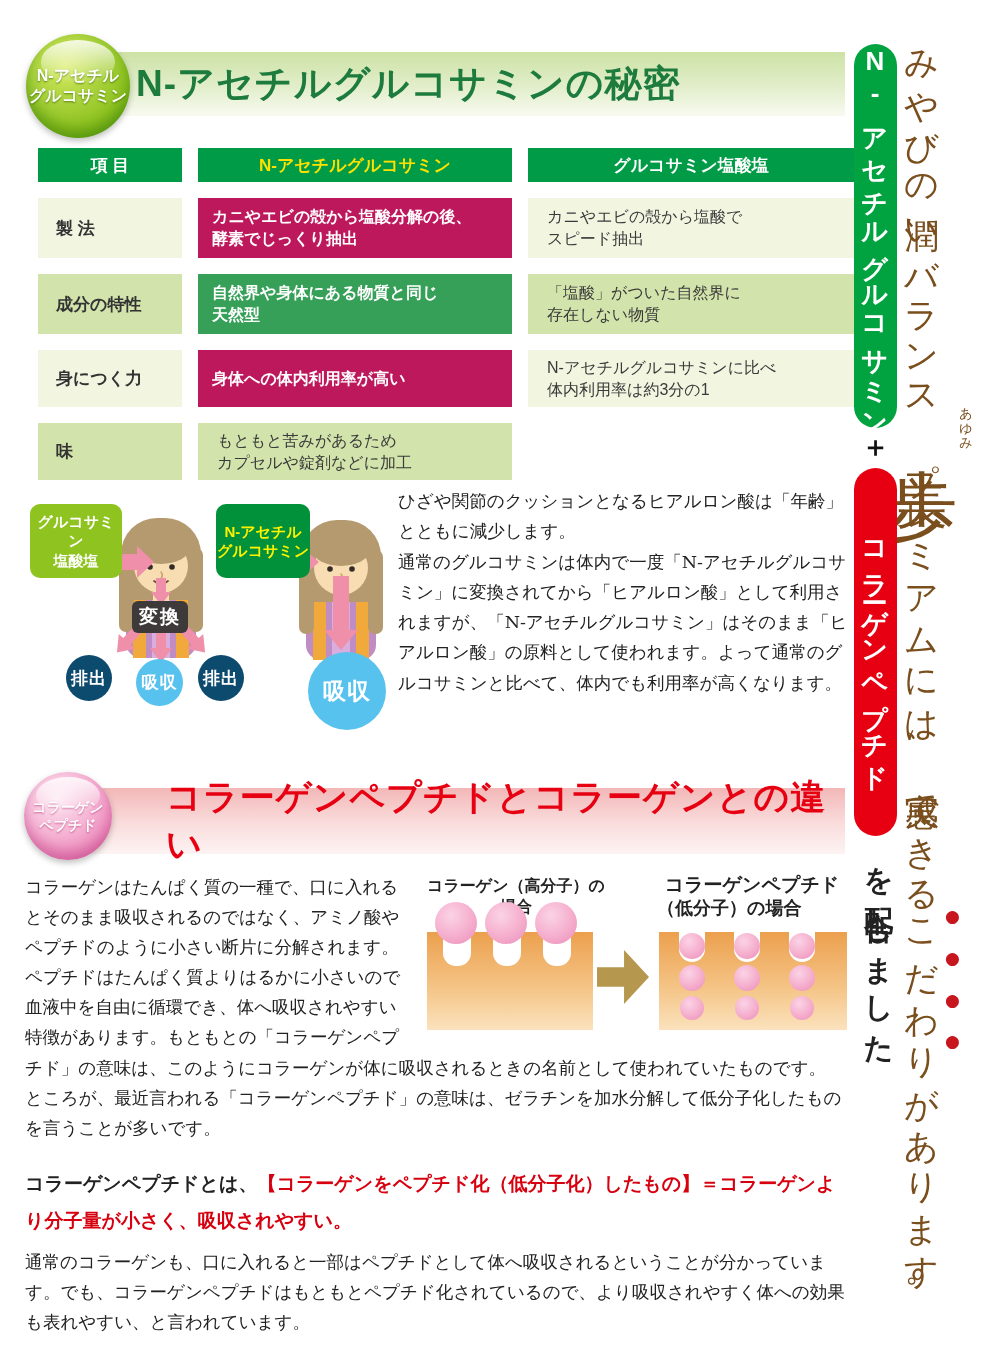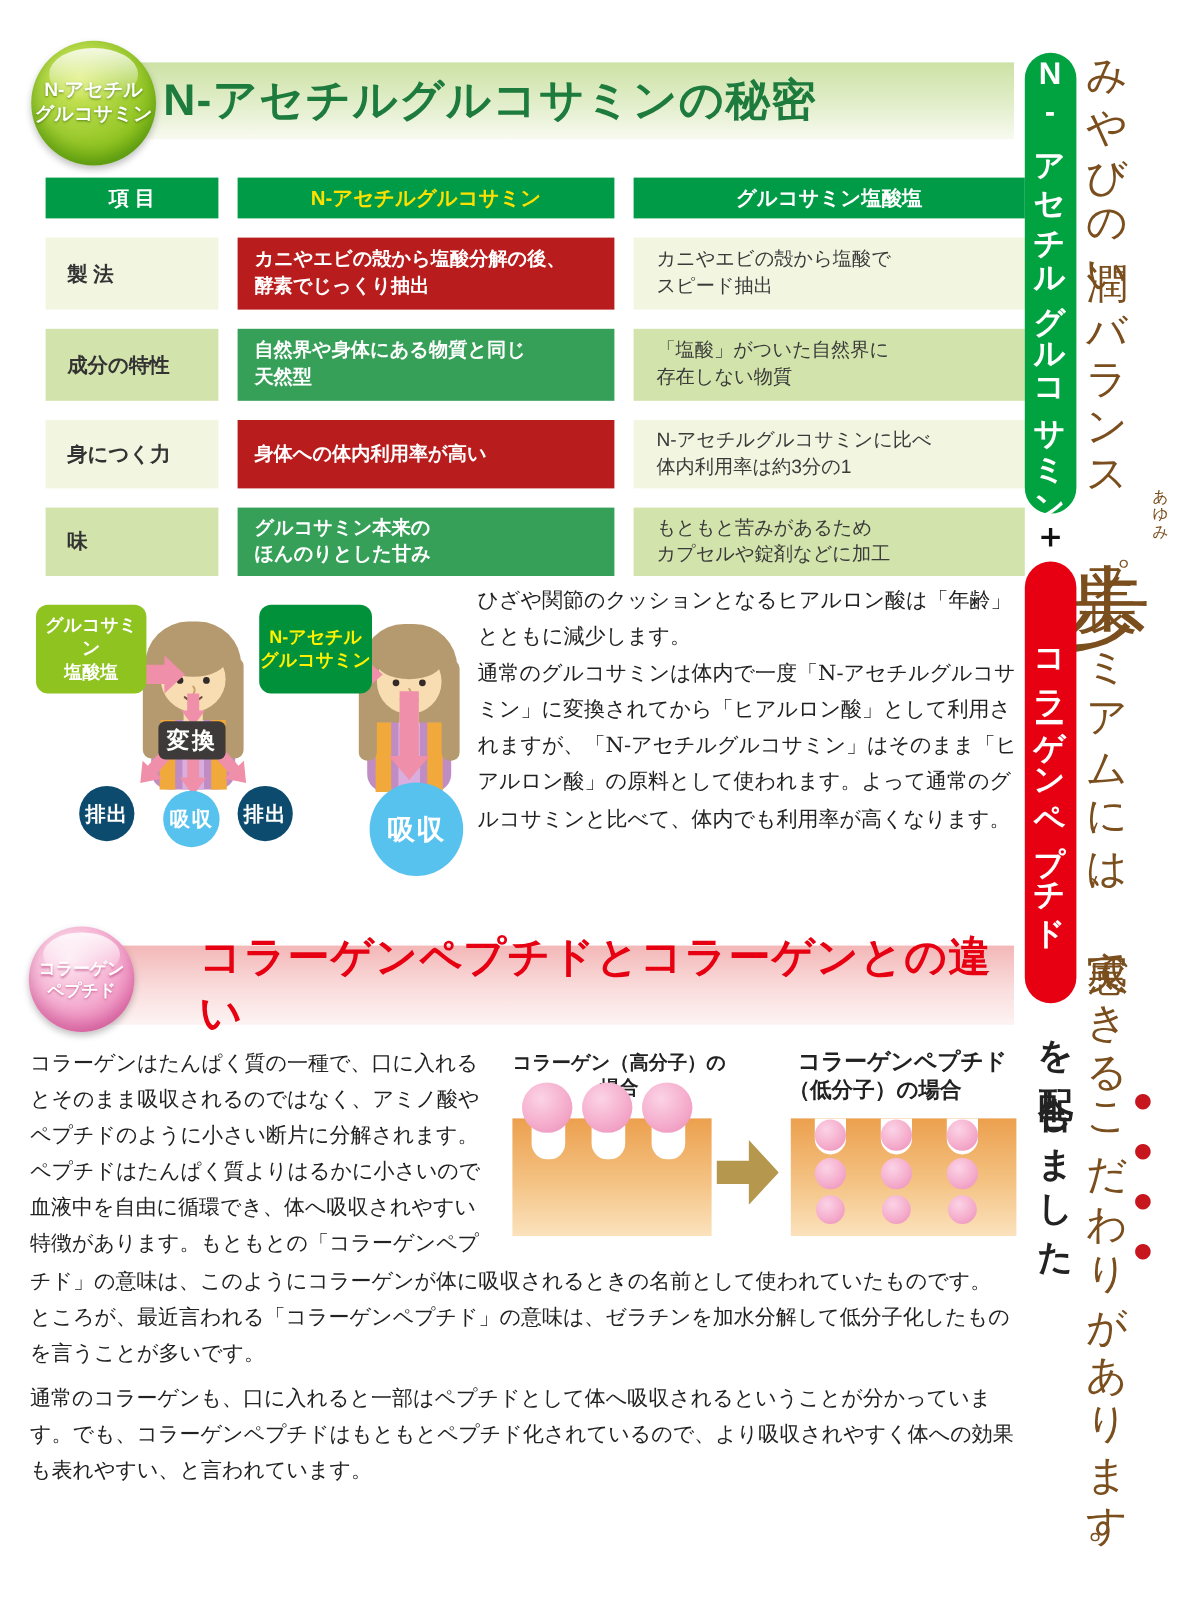--- a/index.html
+++ b/index.html
@@ -28,21 +28,21 @@
   
   .cmp-table { position:absolute; left:38px; top:148px; width:790px; display:grid;
     grid-template-columns:144px 314px 326px; grid-template-rows:34px 60px 60px 57px 57px; gap:16px; }
   .cmp-table > div { display:flex; align-items:center; white-space:pre-line; }
   .th { background:#009b47; color:#fff; font-weight:bold; font-size:17px; justify-content:center; }
   .th.yellow { color:#ffe100; }
   .rl { font-size:17px; color:#333; padding-left:18px; font-weight:bold; }
   .cmid { color:#fff; font-weight:bold; font-size:16px; padding-left:14px; line-height:1.35; }
   .cright { color:#3a3a3a; font-size:16px; padding-left:19px; line-height:1.35; font-weight:normal; }
   .bg-cream { background:#f2f5e0; } .bg-lgreen { background:#d2e3ab; }
-  .bg-mid-a { background:#b91c1c; } .bg-mid-b { background:#36a058; }
+  .bg-mid-a { background:#be185d; } .bg-mid-b { background:#36a058; }
 
   
   .illo { position:absolute; left:20px; top:492px; width:385px; height:252px; }
   .illo svg { position:absolute; left:0; top:0; z-index:1; }
   .tagbox { position:absolute; z-index:2; border-radius:10px; display:flex; align-items:center; justify-content:center; text-align:center; font-weight:bold; font-size:15px; line-height:1.3; white-space:pre-line; }
   .tag-hcl { left:10px; top:12px; width:92px; height:74px; background:#8fc31f; color:#fff; }
   .tag-nag { left:196px; top:12px; width:94px; height:74px; background:#00913a; color:#fff100; }
   .convert { position:absolute; left:112px; top:109px; width:56px; height:32px; z-index:2; background:#3e3a39; border-radius:6px; color:#fff; font-weight:bold; font-size:19px; display:flex; align-items:center; justify-content:center; letter-spacing:2px; }
   .bubble { position:absolute; z-index:2; border-radius:50%; color:#fff; font-weight:bold; display:flex; align-items:center; justify-content:center; letter-spacing:1px; }
   .bub-gray { background:#0c4a6e; width:46px; height:46px; font-size:17px; }
@@ -115,22 +115,20 @@
 天然型</div>
     <div class="cright bg-lgreen">「塩酸」がついた自然界に
 存在しない物質</div>
 
     <div class="rl bg-cream">身につく力</div>
     <div class="cmid bg-mid-a">身体への体内利用率が高い</div>
     <div class="cright bg-cream">N-アセチルグルコサミンに比べ
 体内利用率は約3分の1</div>
 
     <div class="rl bg-lgreen">味</div>
-    <div class="cmid bg-mid-b">グルコサミン本来の
-ほんのりとした甘み</div>
     <div class="cright bg-lgreen">もともと苦みがあるため
 カプセルや錠剤などに加工</div>
   </div>
 
   <div class="illo">
     <svg width="385" height="252" viewBox="0 0 385 252">
       <defs>
         <g id="girl">
           <rect x="-40" y="-46" width="80" height="126" rx="36" fill="#b49a6e"></rect>
           <rect x="-35" y="36" width="70" height="58" rx="15" fill="#c08cc4"></rect>
@@ -214,20 +212,23 @@
       <div class="molecule" style="left:307px;top:93px;width:26px;height:26px;"></div>
       <div class="molecule" style="left:362px;top:93px;width:26px;height:26px;"></div>
       <div class="molecule" style="left:253px;top:124px;width:24px;height:24px;"></div>
       <div class="molecule" style="left:308px;top:124px;width:24px;height:24px;"></div>
       <div class="molecule" style="left:363px;top:124px;width:24px;height:24px;"></div>
     </div>
 
     <p class="serif-p">コラーゲンはたんぱく質の一種で、口に入れるとそのまま吸収されるのではなく、アミノ酸やペプチドのように小さい断片に分解されます。ペプチドはたんぱく質よりはるかに小さいので血液中を自由に循環でき、体へ吸収されやすい特徴があります。もともとの「コラーゲンペプチド」の意味は、このようにコラーゲンが体に吸収されるときの名前として使われていたものです。
 ところが、最近言われる「コラーゲンペプチド」の意味は、ゼラチンを加水分解して低分子化したものを言うことが多いです。</p>
 
+    <div class="def-line">
+      <span>コラーゲンペプチドとは、</span><span class="red">【コラーゲンをペプチド化（低分子化）したもの】＝コラーゲンより分子量が小さく、吸収されやすい。</span>
+    </div>
 
     <p class="serif-p para3">通常のコラーゲンも、口に入れると一部はペプチドとして体へ吸収されるということが分かっています。でも、コラーゲンペプチドはもともとペプチド化されているので、より吸収されやすく体への効果も表れやすい、と言われています。</p>
   </div>
 
   <div class="pill pill-green">
     <span>N-アセチルグルコサミン</span>
   </div>
   <div class="plus">＋</div>
   <div class="pill pill-red">
     <span>コラーゲンペプチド</span>

